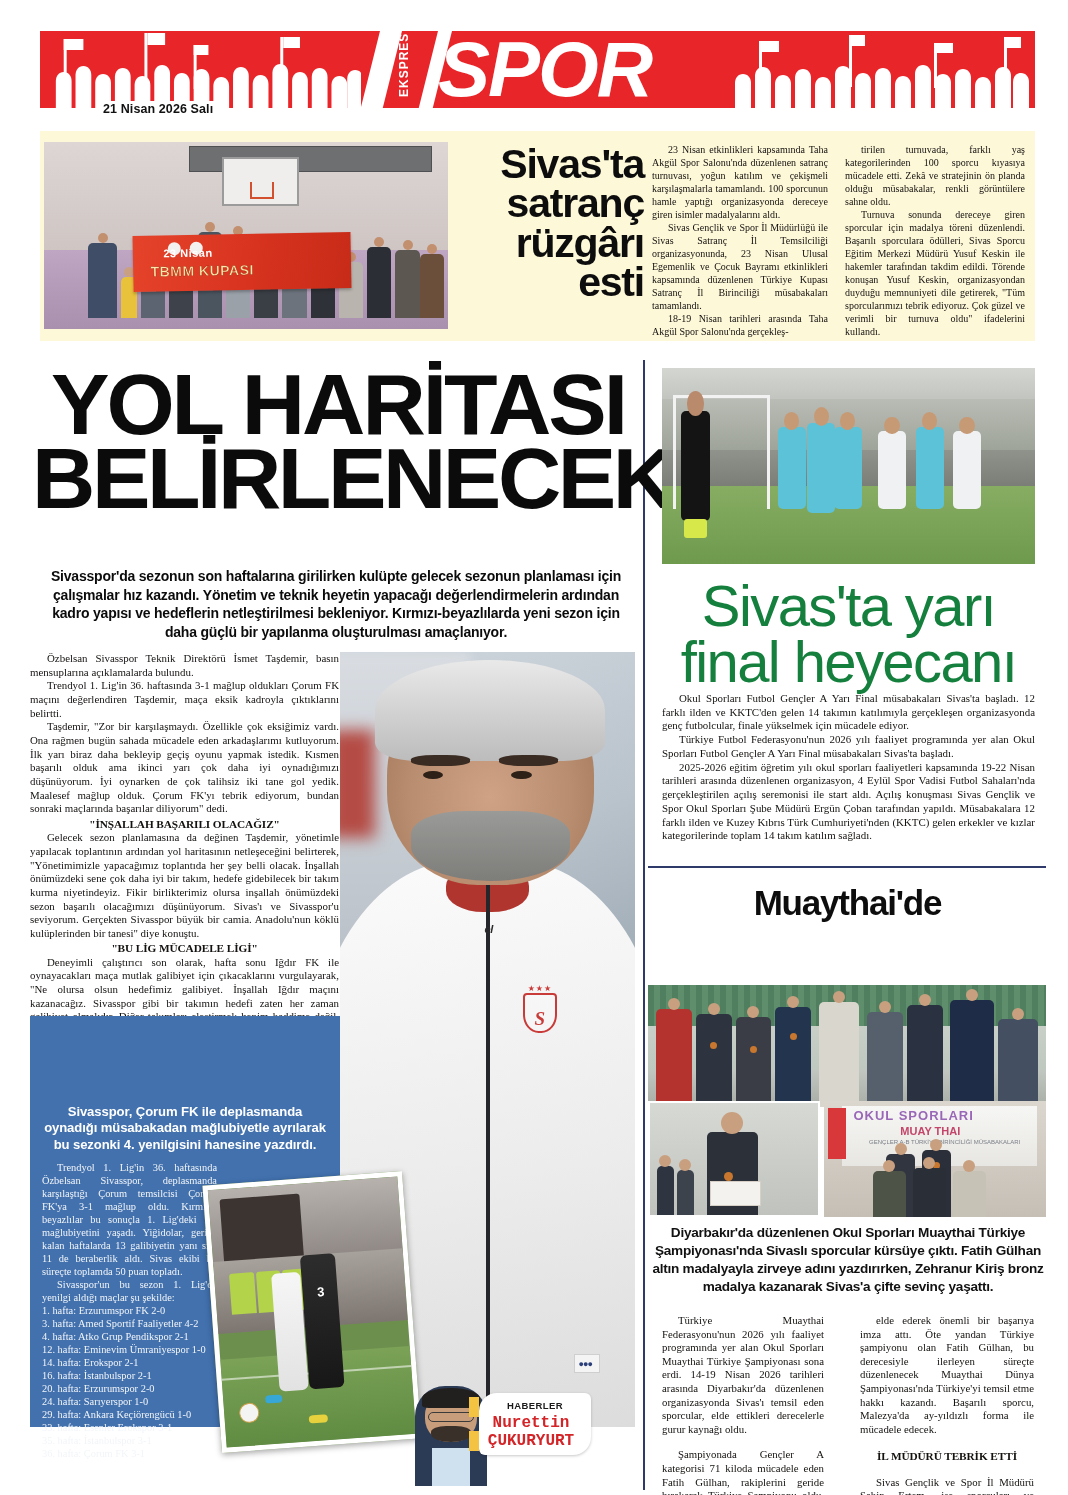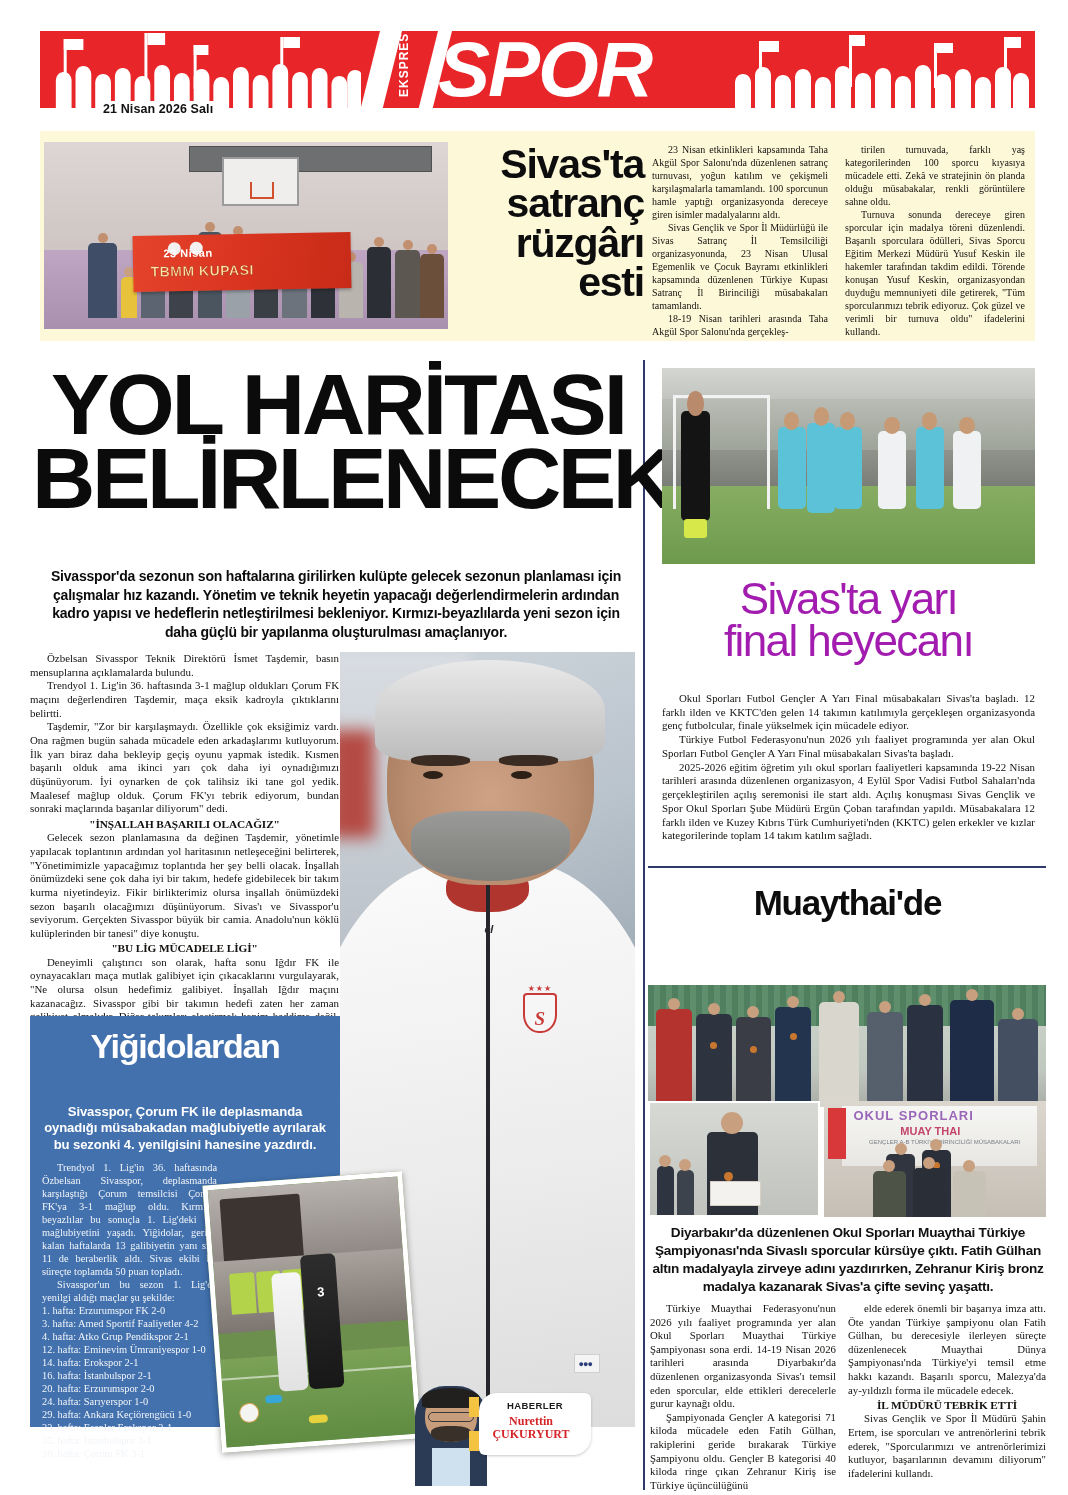--- a/index.html
+++ b/index.html
@@ -268,22 +268,22 @@
     background:#ffffff; border-radius:18px 6px 18px 6px;
     box-shadow:0 1px 3px rgba(0,0,0,.22);
   }
   .byline .bl-tick { position:absolute; left:-10px; width:10px; height:20px;
     background:#f5c342; }
   .bl-t1 { top:4px; } .bl-t2 { bottom:4px; }
   .byline .bl-k { position:absolute; left:0; right:0; top:7px;
     text-align:center; font-family:"Liberation Sans",sans-serif;
     font-weight:bold; font-size:9.5px; letter-spacing:.4px; color:#1a1a1a;}
   .byline .bl-n { position:absolute; left:0; right:8px; top:22px;
-    text-align:center; font-family:Liberation Serif, serif;
-    font-weight:bold; font-size:12px; line-height:1.12; color:#d42427;}
+    text-align:center; font-family:Liberation Mono, monospace;
+    font-weight:bold; font-size:16px; line-height:1.12; color:#d42427;}
   .byline-head {
     position:absolute; left:415px; top:1386px; width:72px; height:100px;
     background:#2c3b55; border-radius:30px 30px 0 0; overflow:hidden;
   }
   .bh-face { position:absolute; left:14%; top:6%; width:72%; height:50%;
     background:#c79d7c; border-radius:46%; }
   .bh-hair { position:absolute; left:10%; top:2%; width:80%; height:20%;
     background:#22201e; border-radius:50% 50% 12% 12%; }
   .bh-glass { position:absolute; left:18%; top:26%; width:64%; height:10%;
     border:1.5px solid #3a3a3a; border-radius:5px; }
@@ -314,22 +314,22 @@
   .rcp-pl { position:absolute; top:30%; width:7.5%; height:42%;
     background:#5cc2d8; border-radius:5px; }
   .rcp-pw { position:absolute; top:32%; width:7.5%; height:40%;
     background:#f0f1f3; border-radius:5px; }
   .rcp-hd { position:absolute; top:-18%; left:22%; width:56%; height:22%;
     border-radius:50%; background:#c79a76; }
 
   .rc-head1 {
     position:absolute; left:662px; top:578px; width:373px;
     font-family:"Liberation Sans", sans-serif; font-weight:normal;
-    font-size:44px; line-height:0.96; letter-spacing:-1.6px;
-    color:#a21caf; text-align:center;
+    font-size:58px; line-height:0.96; letter-spacing:-1.6px;
+    color:#15803d; text-align:center;
   }
   .rc-body1 {
     position:absolute; left:662px; top:692px; width:373px;
     font-family:"Liberation Serif", serif;
     font-size:10.9px; line-height:1.26; color:#14120f; text-align:justify;
   }
   .rc-body1 p { margin:0; text-indent:17px; }
 
   .rc-head2 {
     position:absolute; left:650px; top:885px; width:395px;
@@ -380,21 +380,21 @@
   .rc-body2a {
     position:absolute; left:650px; top:1302px; width:186px;
     font-family:"Liberation Serif", serif;
     font-size:10.8px; line-height:1.26; color:#14120f; text-align:justify;
   }
   .rc-body2b {
     position:absolute; left:848px; top:1302px; width:198px;
     font-family:"Liberation Serif", serif;
     font-size:10.8px; line-height:1.26; color:#14120f; text-align:justify;
   }
-  .rc-body2a p, .rc-body2b p { margin:0; text-indent:16px; }
+  .rc-body2a p, .rc-body2b p { margin:12px; text-indent:16px; }
 </style>
 </head>
 <body>
 
 <div class="masthead">
   <div class="crowd crowd-left">
     <svg viewBox="0 0 320 77" preserveAspectRatio="none">
       <g fill="#ffffff">
         <rect x="18" y="8" width="3" height="48"></rect>
           <path d="M18 8h20v11H18z"></path>
@@ -572,21 +572,20 @@
     <div class="coach-stars">★★★</div>
     <div class="sh"></div>
     <div class="s">S</div>
   </div>
   <div class="coach-tag">
       <i>●●●</i>
     </div>
 </div>
 
 <div class="blue-box">
-  <div class="bb-h1">Yiğidolardan</div>
   <div class="bb-spot">Sivasspor, Çorum FK ile deplasmanda oynadığı müsabakadan mağlubiyetle ayrılarak bu sezonki 4. yenilgisini hanesine yazdırdı.</div>
   <div class="bb-body">
     <p>Trendyol 1. Lig'in 36. haftasında Özbelsan Sivasspor, deplasmanda karşılaştığı Çorum temsilcisi Çorum FK'ya 3-1 mağlup oldu. Kırmızı-beyazlılar bu sonuçla 1. Lig'deki 12. mağlubiyetini yaşadı. Yiğidolar, geride kalan haftalarda 13 galibiyetin yanı sıra 11 de beraberlik aldı. Sivas ekibi bu süreçte toplamda 50 puan topladı.</p>
     <p>Sivasspor'un bu sezon 1. Lig'de yenilgi aldığı maçlar şu şekilde:</p>
     <ul class="bb-list">
       <li>1. hafta: Erzurumspor FK 2-0</li>
       <li>3. hafta: Amed Sportif Faaliyetler 4-2</li>
       <li>4. hafta: Atko Grup Pendikspor 2-1</li>
       <li>12. hafta: Eminevim Ümraniyespor 1-0</li>
       <li>14. hafta: Erokspor 2-1</li>

